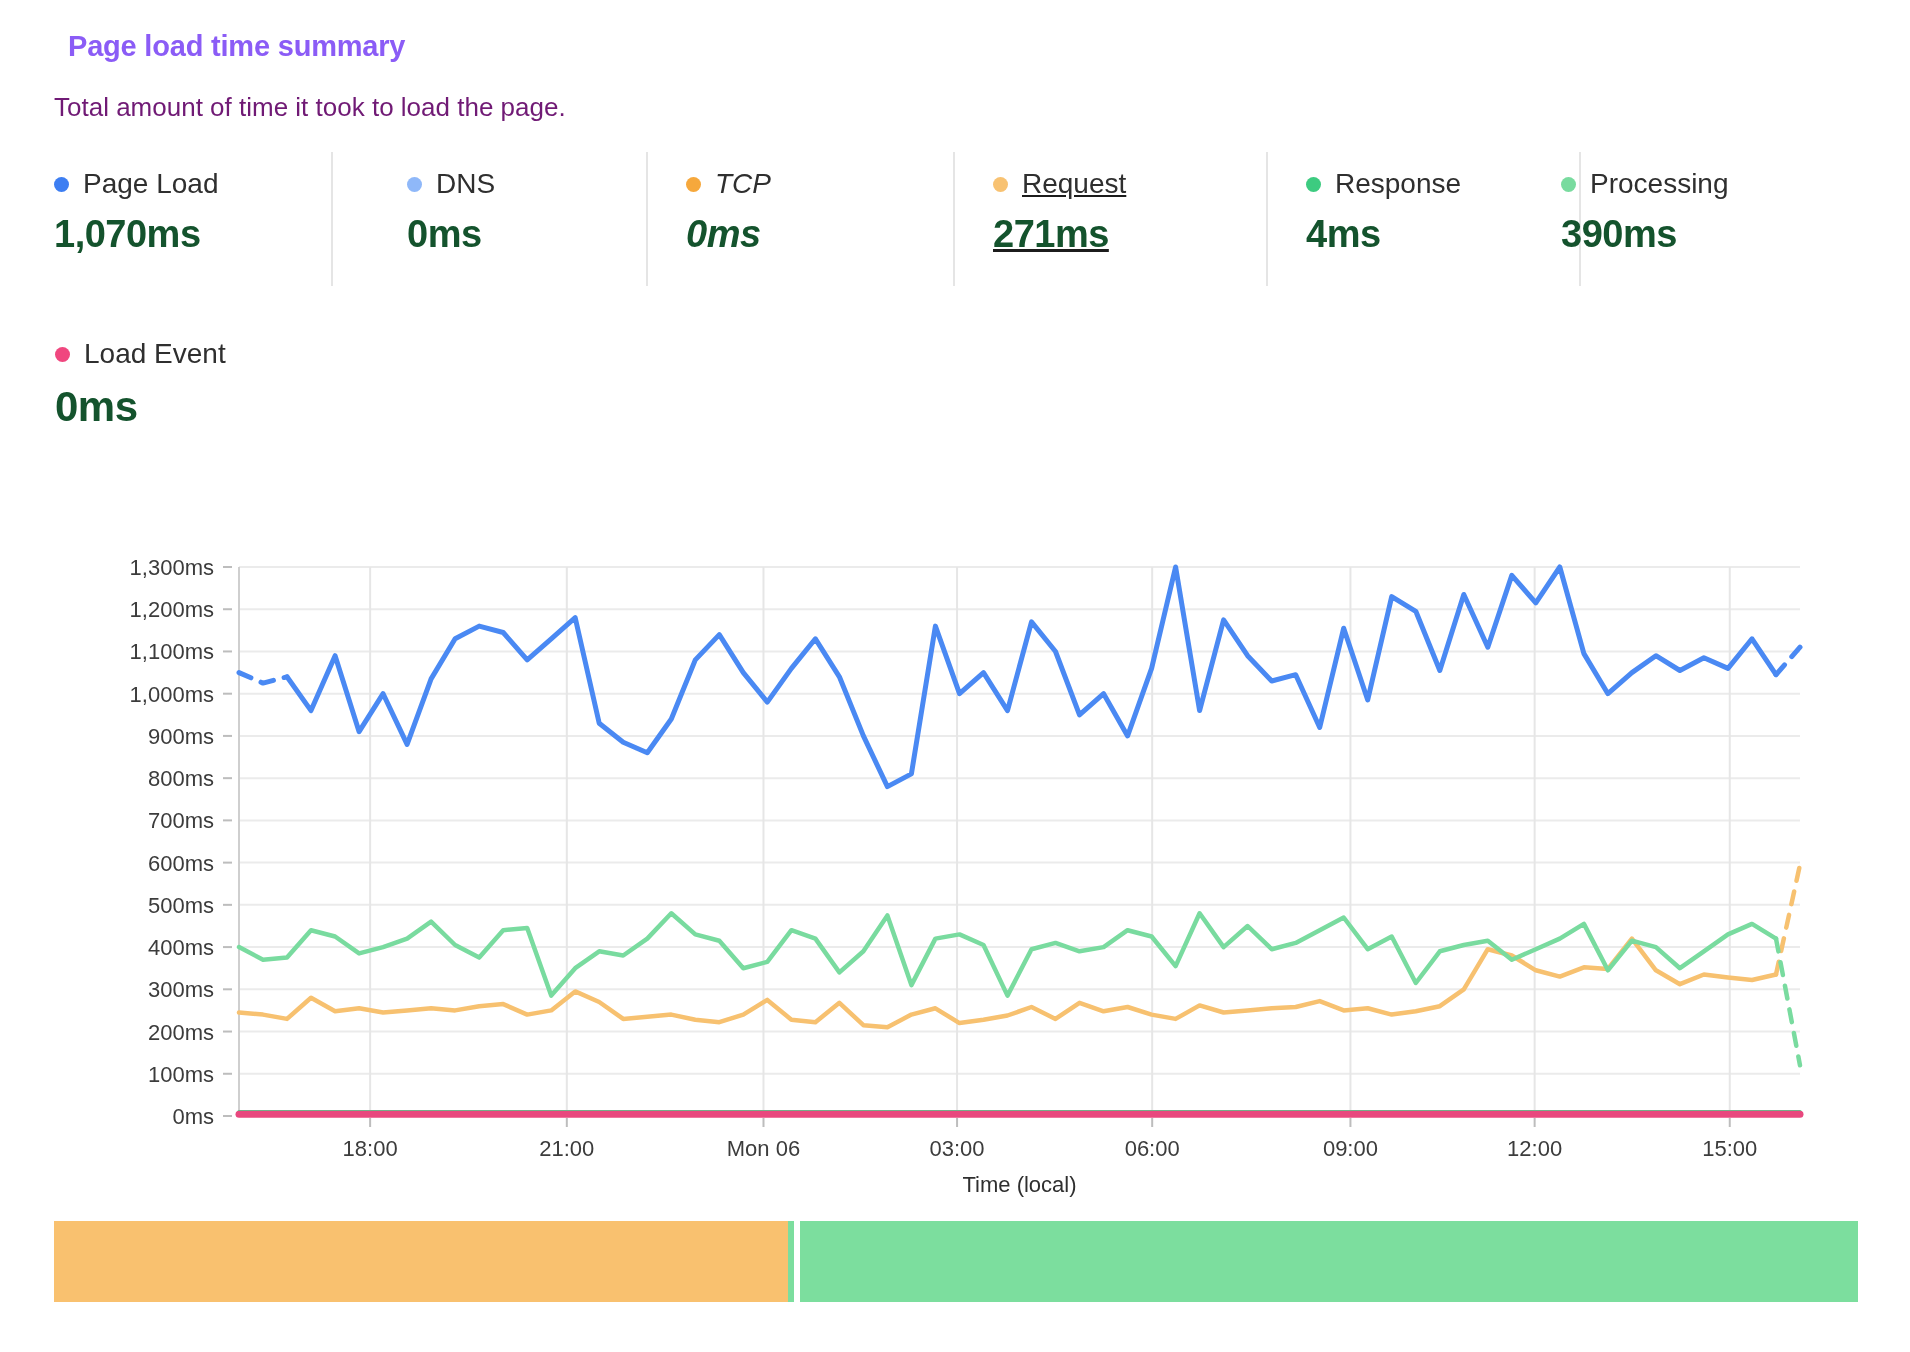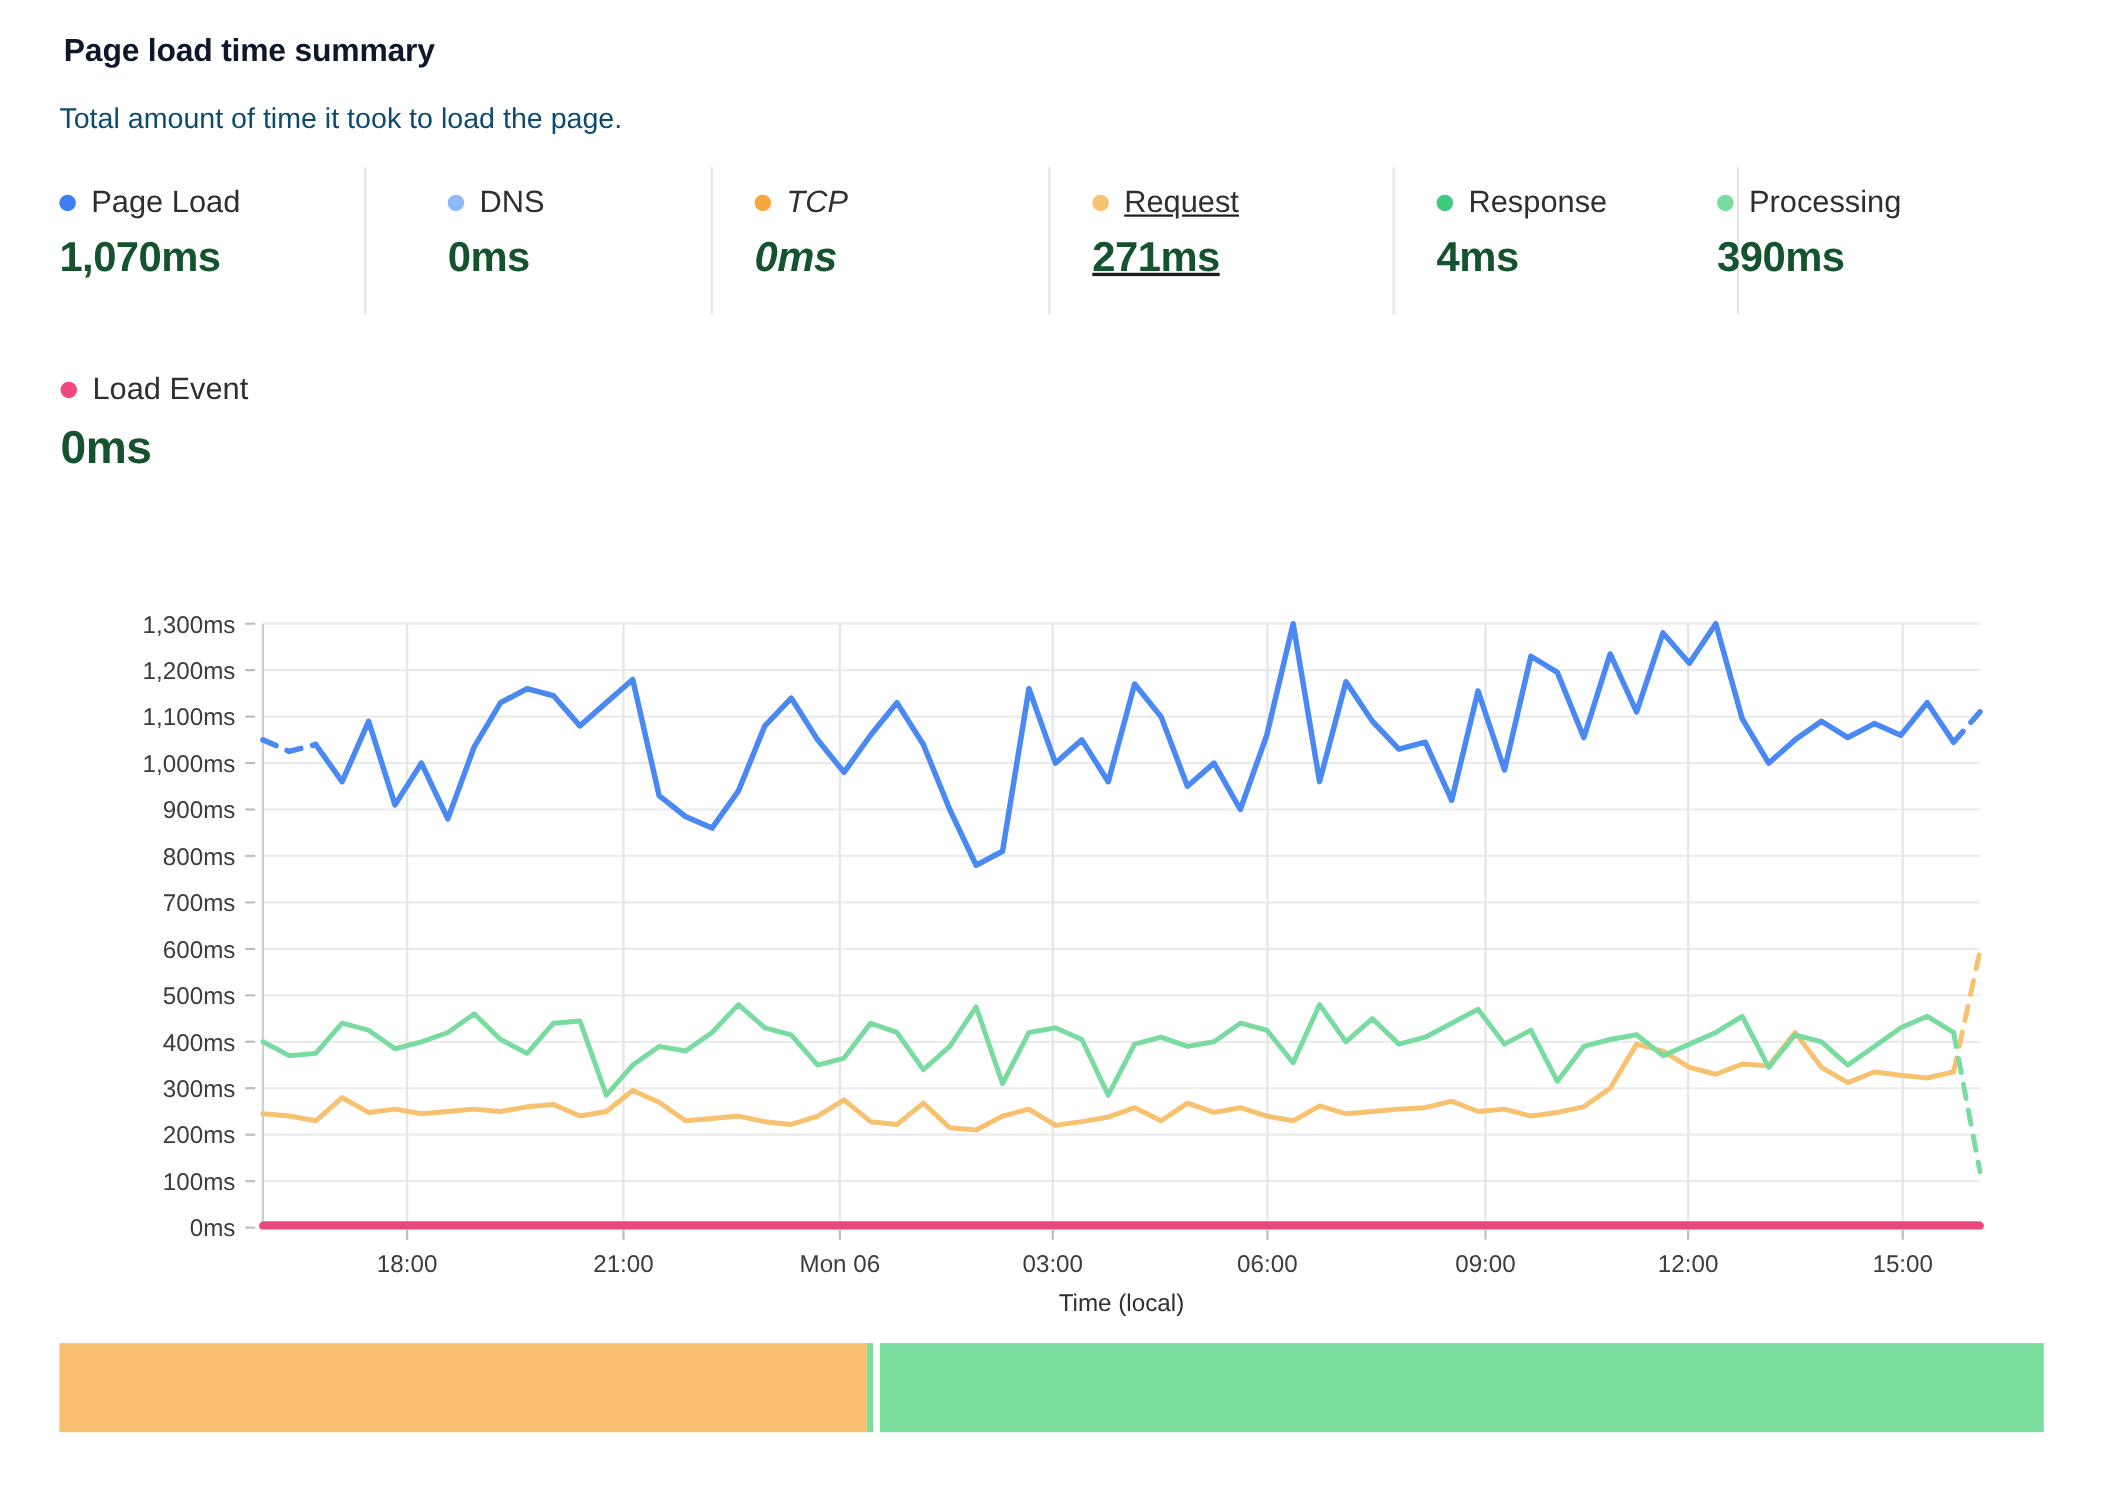--- a/index.html
+++ b/index.html
@@ -1,20 +1,20 @@
 <!DOCTYPE html>
 <html><head>
 <meta charset="utf-8">
 <style>
   html,body{margin:0;padding:0;background:#fff;}
   .page{position:relative;width:1910px;height:1352px;background:#fff;overflow:hidden;
         font-family:"Liberation Sans",sans-serif;color:#1c1c1c;}
-  .title{position:absolute;left:58px;top:30px;font-size:29px;font-weight:700;
-         letter-spacing:-0.2px;color:#0f172a;}
-  .subtitle{position:absolute;left:54px;top:92px;font-size:26px;font-weight:400;color:#0c4a6e;}
+  .title{position:absolute;left:68px;top:30px;font-size:29px;font-weight:700;
+         letter-spacing:-0.2px;color:#8b5cf6;}
+  .subtitle{position:absolute;left:54px;top:92px;font-size:26px;font-weight:400;color:#701a75;}
   .metric{position:absolute;top:168px;}
   .metric2{position:absolute;top:338px;}
   .dotrow{display:flex;align-items:center;gap:14px;}
   .dot{width:15px;height:15px;border-radius:50%;flex:0 0 auto;}
   .mlabel{font-size:28px;color:#2f2f2f;}
   .mvalue{margin-top:13px;font-size:38px;font-weight:700;color:#14532d;letter-spacing:-0.5px;}
   .mvalue.big{font-size:42px;}
   .vdivider{position:absolute;top:152px;height:134px;width:2px;background:#e5e5e5;}
   #chart{position:absolute;left:0;top:0;}
   .statusbar{position:absolute;left:54px;top:1221px;width:1804px;height:81px;display:flex;}

